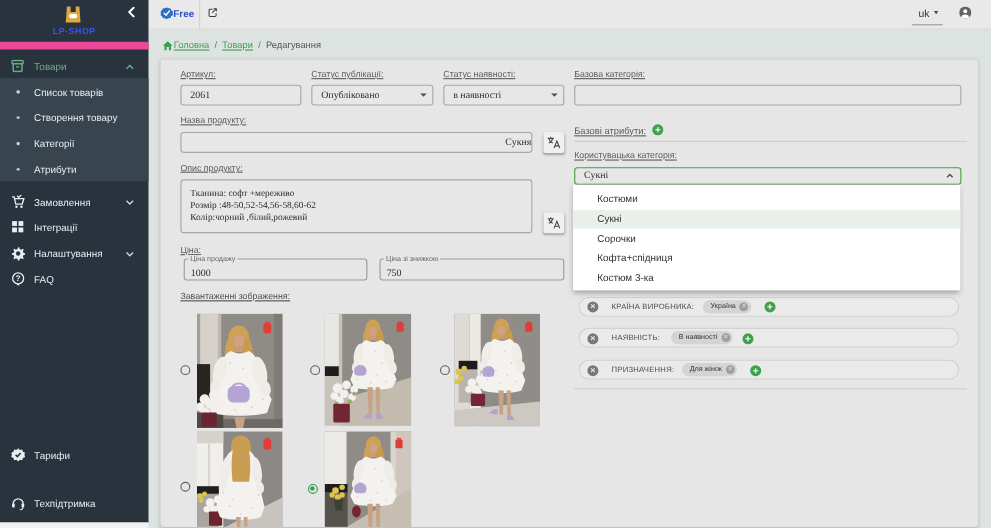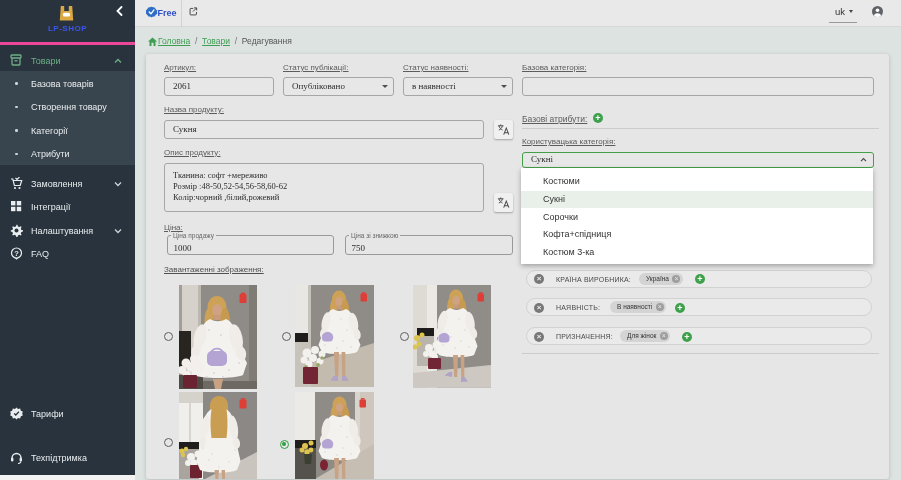--- a/index.html
+++ b/index.html
@@ -1,21 +1,21 @@
 <!DOCTYPE html>
 <html><head>
 <meta charset="utf-8">
 <style>
 * { margin:0; padding:0; box-sizing:border-box; } svg { display:block; }
 html,body { width:901px; height:480px; overflow:hidden; background:#dde3e1; font-family:"Liberation Sans", sans-serif; }
 .abs { position:absolute; }
 
 #sidebar { position:absolute; left:0; top:0; width:135px; height:475px; background:#28333e; }
 #sidebar-bottom { position:absolute; left:0; top:475px; width:135px; height:5px; background:#f2f2f2; }
-#sb-head { position:absolute; left:0; top:0; width:135px; height:45px; border-bottom:3px solid #ec4899; }
+#sb-head { position:absolute; left:0; top:0; width:135px; height:45px; border-bottom:7px solid #ec4899; }
 #logo-txt { position:absolute; left:0; top:23.5px; width:135px; text-align:center; color:#3c55ea; font-size:8px; font-weight:bold; letter-spacing:0.5px; }
 .mi { position:absolute; left:0; width:135px; height:23px; }
 .mi .ic { position:absolute; left:10px; top:3px; width:14px; height:14px; }
 .mi .tx { position:absolute; left:31px; top:5px; font-size:9px; color:#e9edef; }
 .mi .ch { position:absolute; right:13px; top:6px; width:8px; height:8px; }
 #submenu { position:absolute; left:0; top:70.5px; width:135px; height:94px; background:#39454e; }
 .smi { position:absolute; left:31px; font-size:9px; color:#e9edef; }
 .smi:before { content:""; position:absolute; left:-16px; top:3.5px; width:2.5px; height:2.5px; border-radius:50%; background:#cfd4d8; }
 
 #topbar { position:absolute; left:135px; top:0; width:766px; height:27px; background:#e9e9e9; border-bottom:1px solid #d6d9d8; }
@@ -97,21 +97,21 @@
 
 <div class="lbl" style="left:164px;top:63px">Артикул:</div>
 <div class="inp" style="left:164px;top:76.5px;width:110px;height:19px;">2061</div>
 <div class="lbl" style="left:283px;top:63px">Статус публікації:</div>
 <div class="inp" style="left:283px;top:76.5px;width:111px;height:19px;">Опубліковано</div>
 <div class="sel-caret" style="left:382px;top:84.5px"></div>
 <div class="lbl" style="left:403px;top:63px">Статус наявності:</div>
 <div class="inp" style="left:403px;top:76.5px;width:110px;height:19px;">в наявності</div>
 <div class="sel-caret" style="left:501px;top:84.5px"></div>
 <div class="lbl" style="left:164px;top:105px">Назва продукту:</div>
-<div class="inp" style="left:164px;top:119.5px;width:320px;height:19px;">Сукня</div>
+<div class="inp" style="left:164px;top:119.5px;width:320px;height:19px;text-align:right;">Сукня</div>
 <div class="abs" style="left:494px;top:119.5px;width:19px;height:19px;background:#f0f0f0;border-radius:2px;box-shadow:0 1px 2px rgba(0,0,0,0.3)">
   <svg style="margin:3px 0 0 3px" width="13" height="13" viewBox="0 0 14 14">
     <path d="M1 3 h6 M4 1.5 v1.5 M2.2 3 c0.3 2 1.8 3.8 3.8 4.6 M5.8 3 c-0.3 2 -1.8 3.8 -3.8 4.6" stroke="#4a4a4a" stroke-width="1" fill="none"></path>
     <path d="M7.2 12.5 L10 5.5 L12.8 12.5 M8.2 10.4 h3.6" stroke="#4a4a4a" stroke-width="1.1" fill="none"></path>
   </svg>
 </div>
 <div class="lbl" style="left:164px;top:148px">Опис продукту:</div>
 <div class="inp" style="left:164px;top:162.5px;width:320px;height:49px;line-height:11px;padding-top:6px;font-size:8.5px">Тканина: софт +мереживо<br>Розмір :48-50,52-54,56-58,60-62<br>Колір:чорний ,білий,рожевий</div>
 <div class="abs" style="left:493.5px;top:192.5px;width:19px;height:19px;background:#f0f0f0;border-radius:2px;box-shadow:0 1px 2px rgba(0,0,0,0.3)">
   <svg style="margin:3px 0 0 3px" width="13" height="13" viewBox="0 0 14 14">
@@ -453,21 +453,21 @@
       </svg>
     </div>
   <div class="tx" style="color:#6fae84">Товари</div>
   <div class="ch">
       <svg width="8" height="8" viewBox="0 0 8 8">
         <path d="M1 5.5 L4 2.5 L7 5.5" stroke="#6fae84" stroke-width="1.3" fill="none"></path>
       </svg>
     </div>
 </div>
 <div id="submenu">
-  <div class="smi" style="top:8px">Базова товарів</div>
+  <div class="smi" style="top:8px">Список товарів</div>
   <div class="smi" style="top:31.5px">Створення товару</div>
   <div class="smi" style="top:55px">Категорії</div>
   <div class="smi" style="top:78.5px">Атрибути</div>
 </div>
 
 <div class="mi" style="top:173.5px">
   <div class="ic">
       <svg width="13" height="13" viewBox="0 0 13 13">
         <path d="M1 2 h1.8 l1.6 6.5 h5.8 l1.5 -5 H3.3" fill="none" stroke="#e9edef" stroke-width="1.2"></path>
         <circle cx="5" cy="11" r="1.1" fill="#e9edef"></circle>

